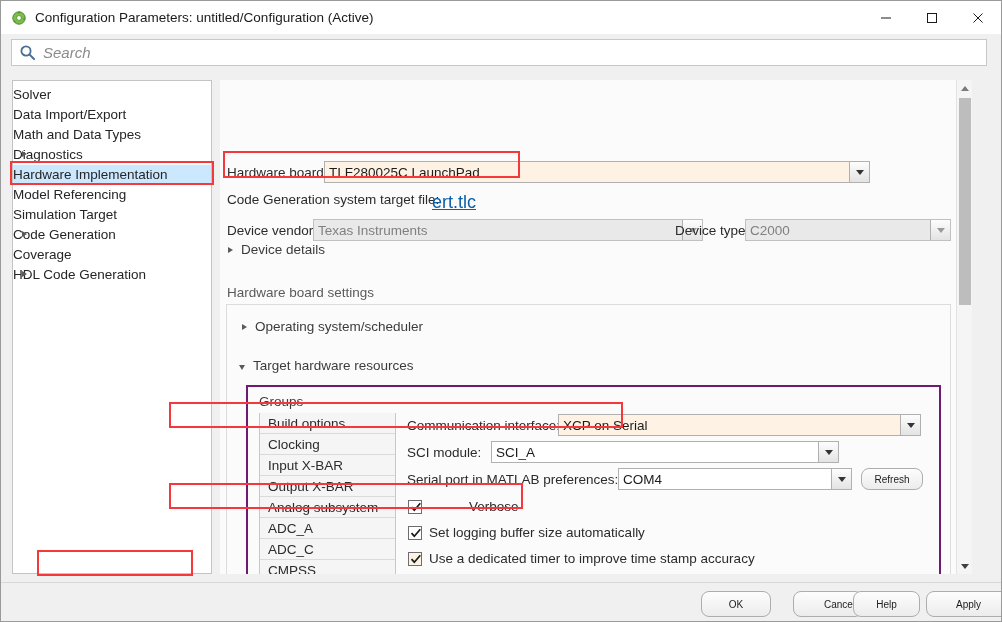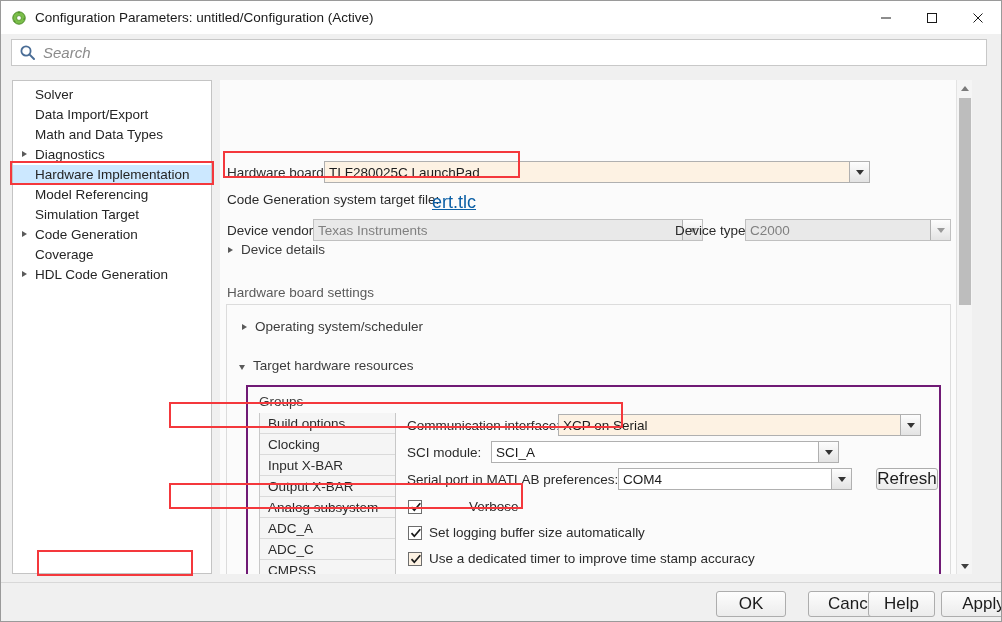--- a/index.html
+++ b/index.html
@@ -66,21 +66,21 @@
   .bodyarea {
     position: absolute; left: 0; top: 71px; width: 1000px; height: 510px;
     background: #f0f0f0;
   }
   .tree-panel {
     position: absolute; left: 11px; top: 8px; width: 200px; height: 494px;
     background: #ffffff; border: 1px solid #c4c4c4;
     padding-top: 4px;
   }
   .tree-item {
-    height: 20px; line-height: 20px; padding-left: 22px;
+    height: 20px; line-height: 20px; 
     font-size: 13.5px; color: #252525; white-space: nowrap;
     position: relative;
   }
   .tree-item.sel {
     background: #cce8ff;
   }
   .tree-item .arrow {
     position: absolute; left: 9px; top: 6px;
     width: 0; height: 0;
     border-left: 5px solid #5a5a5a;
@@ -179,24 +179,23 @@
   .cbrow { position: absolute; display: flex; align-items: center; white-space: nowrap; }
   .cbox {
     width: 14px; height: 14px; border: 1px solid #6d6d6d; background: #ffffff;
     margin-right: 7px; flex: none; position: relative;
   }
   .cbox.modified { background: #fdf2e3; }
   .cbox svg { position: absolute; left: 0; top: -1px; }
 
   .btn {
     border: 1px solid #adadad; background: linear-gradient(#fdfdfd,#ececec);
-    border-radius: 3px; font-size: 17px; color: #1c1c1c;
+    border-radius: 8px; font-size: 10px; color: #1c1c1c;
     display: flex; align-items: center; justify-content: center;
     font-family: "Liberation Sans", sans-serif;
-    margin-left: 15px;
   }
 
   
   .vscroll {
     position: absolute; right: 0; top: 0; width: 16px; height: 494px;
     background: #f5f5f5; border-left: 1px solid #e3e3e3;
   }
   .vscroll .arrow-up, .vscroll .arrow-dn {
     position: absolute; left: 0; width: 16px; height: 16px;
     display: flex; align-items: center; justify-content: center;

